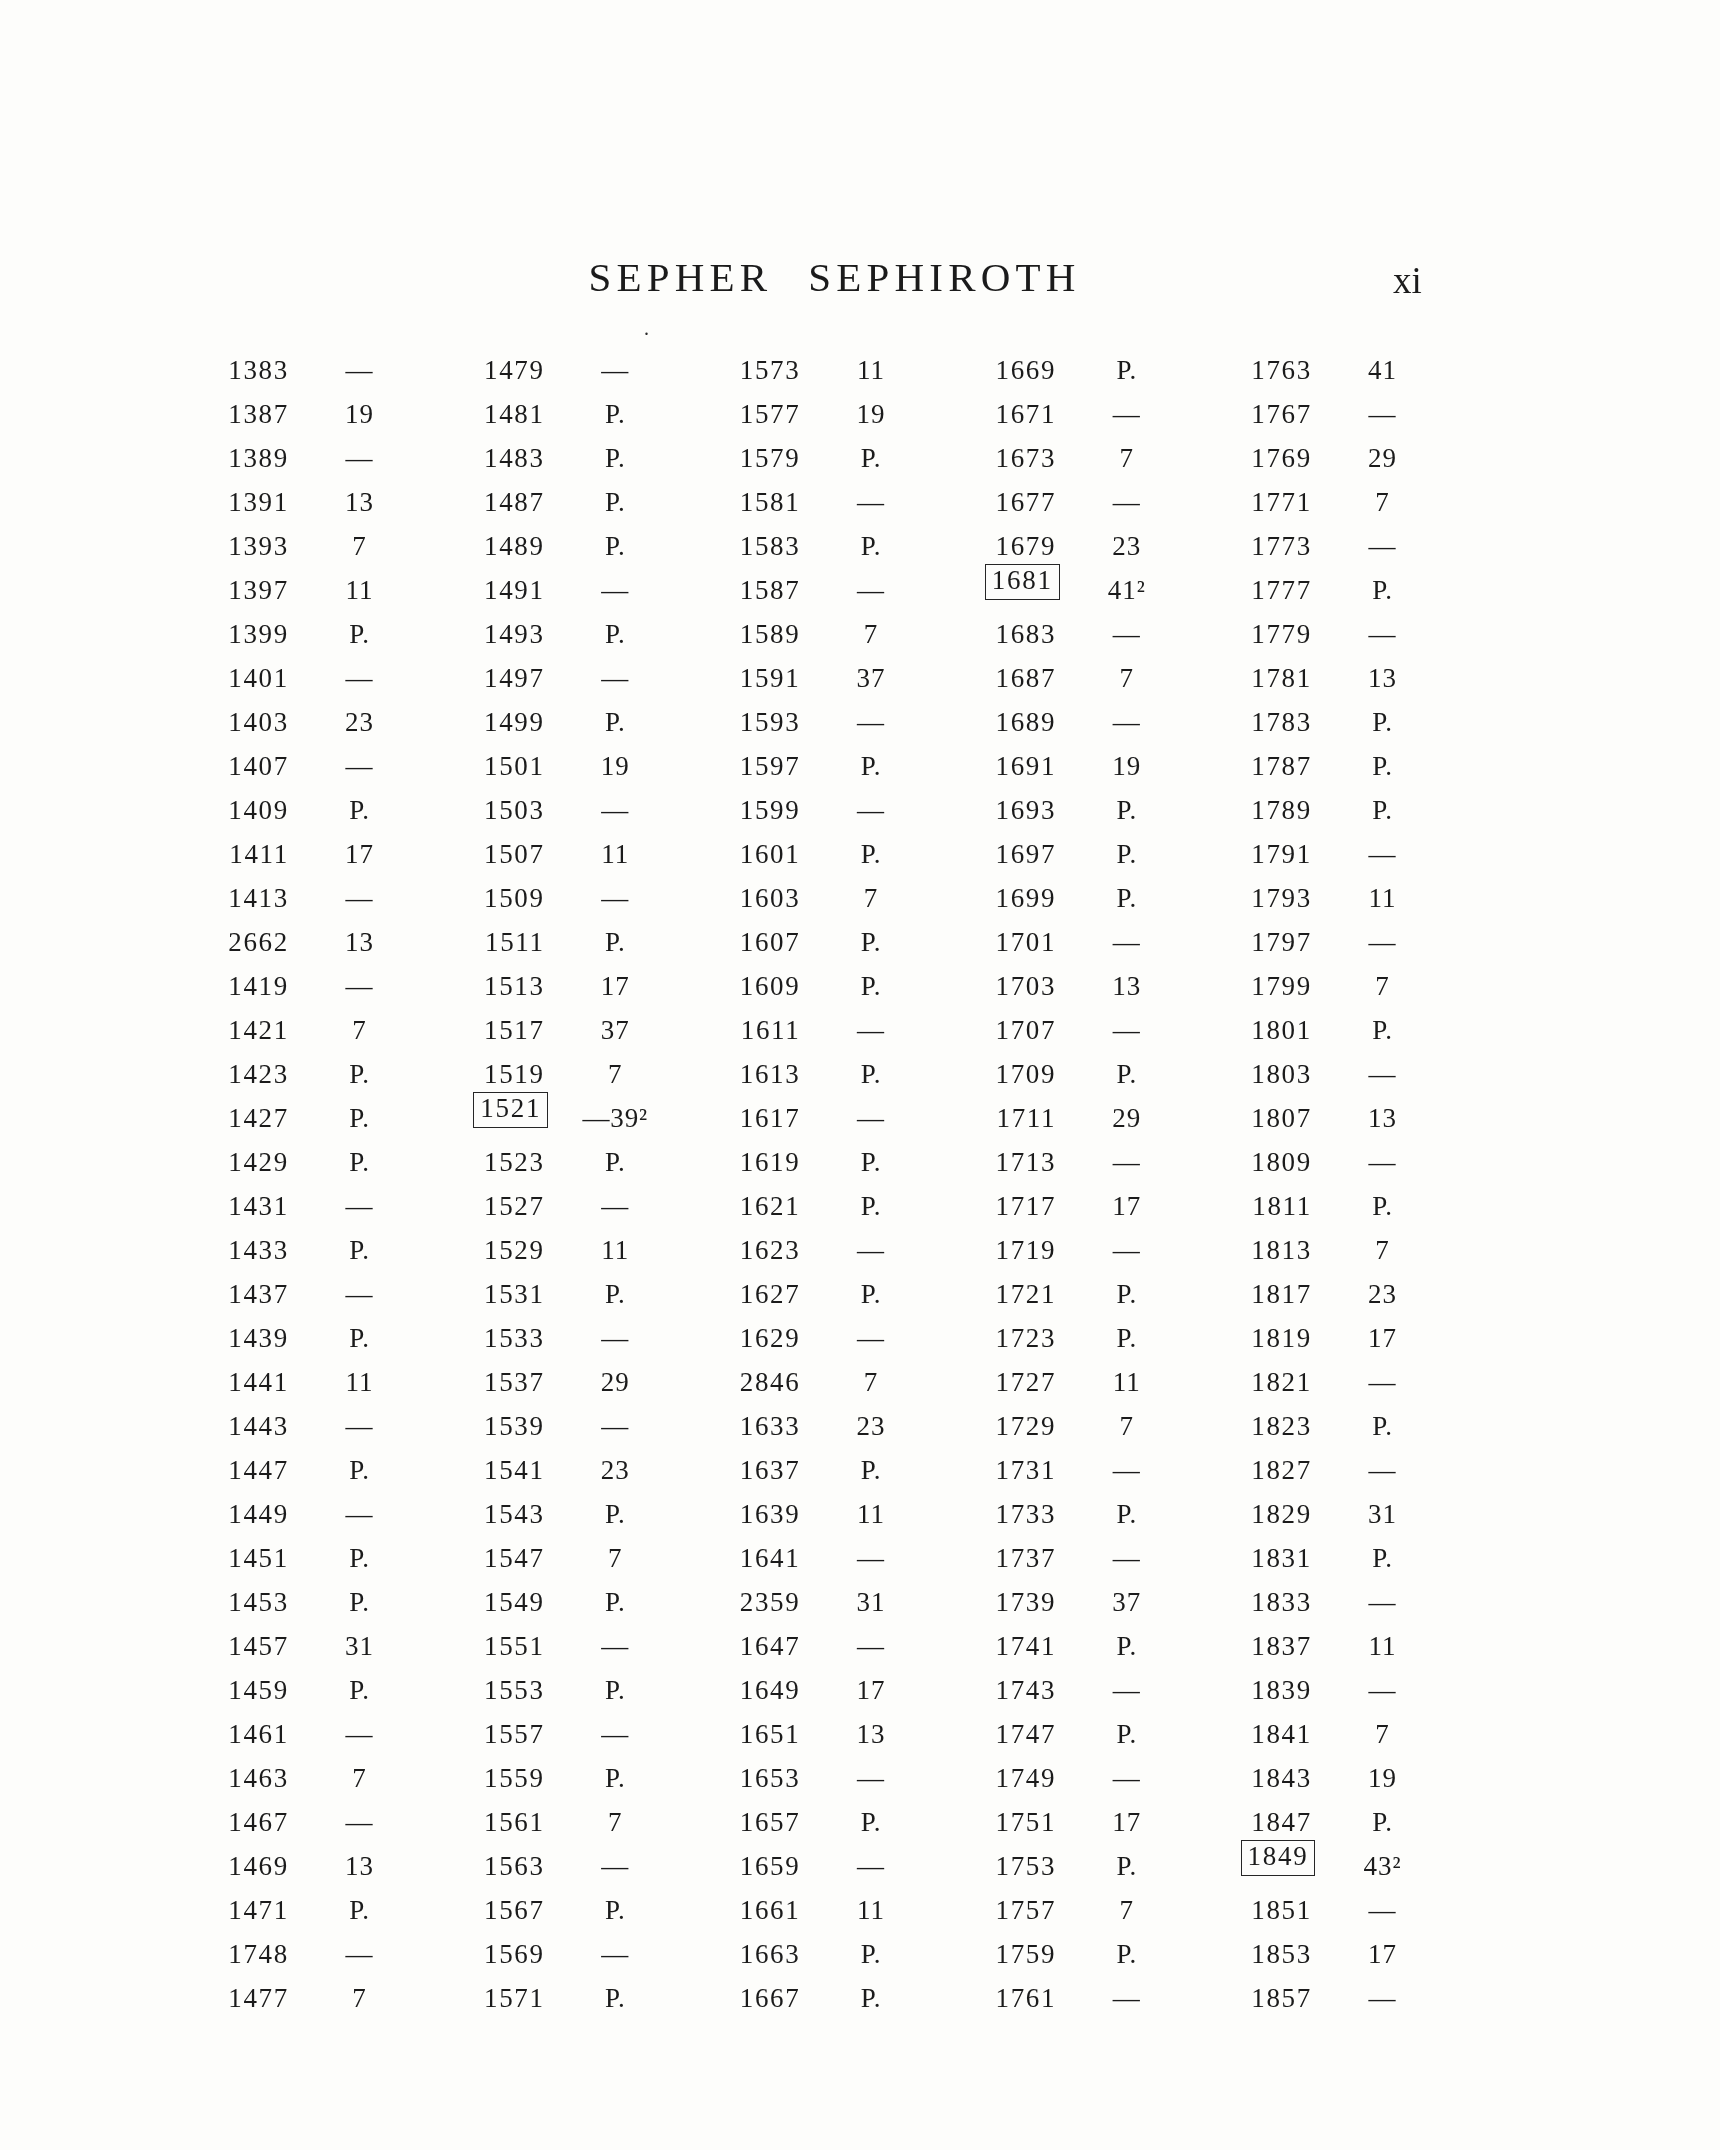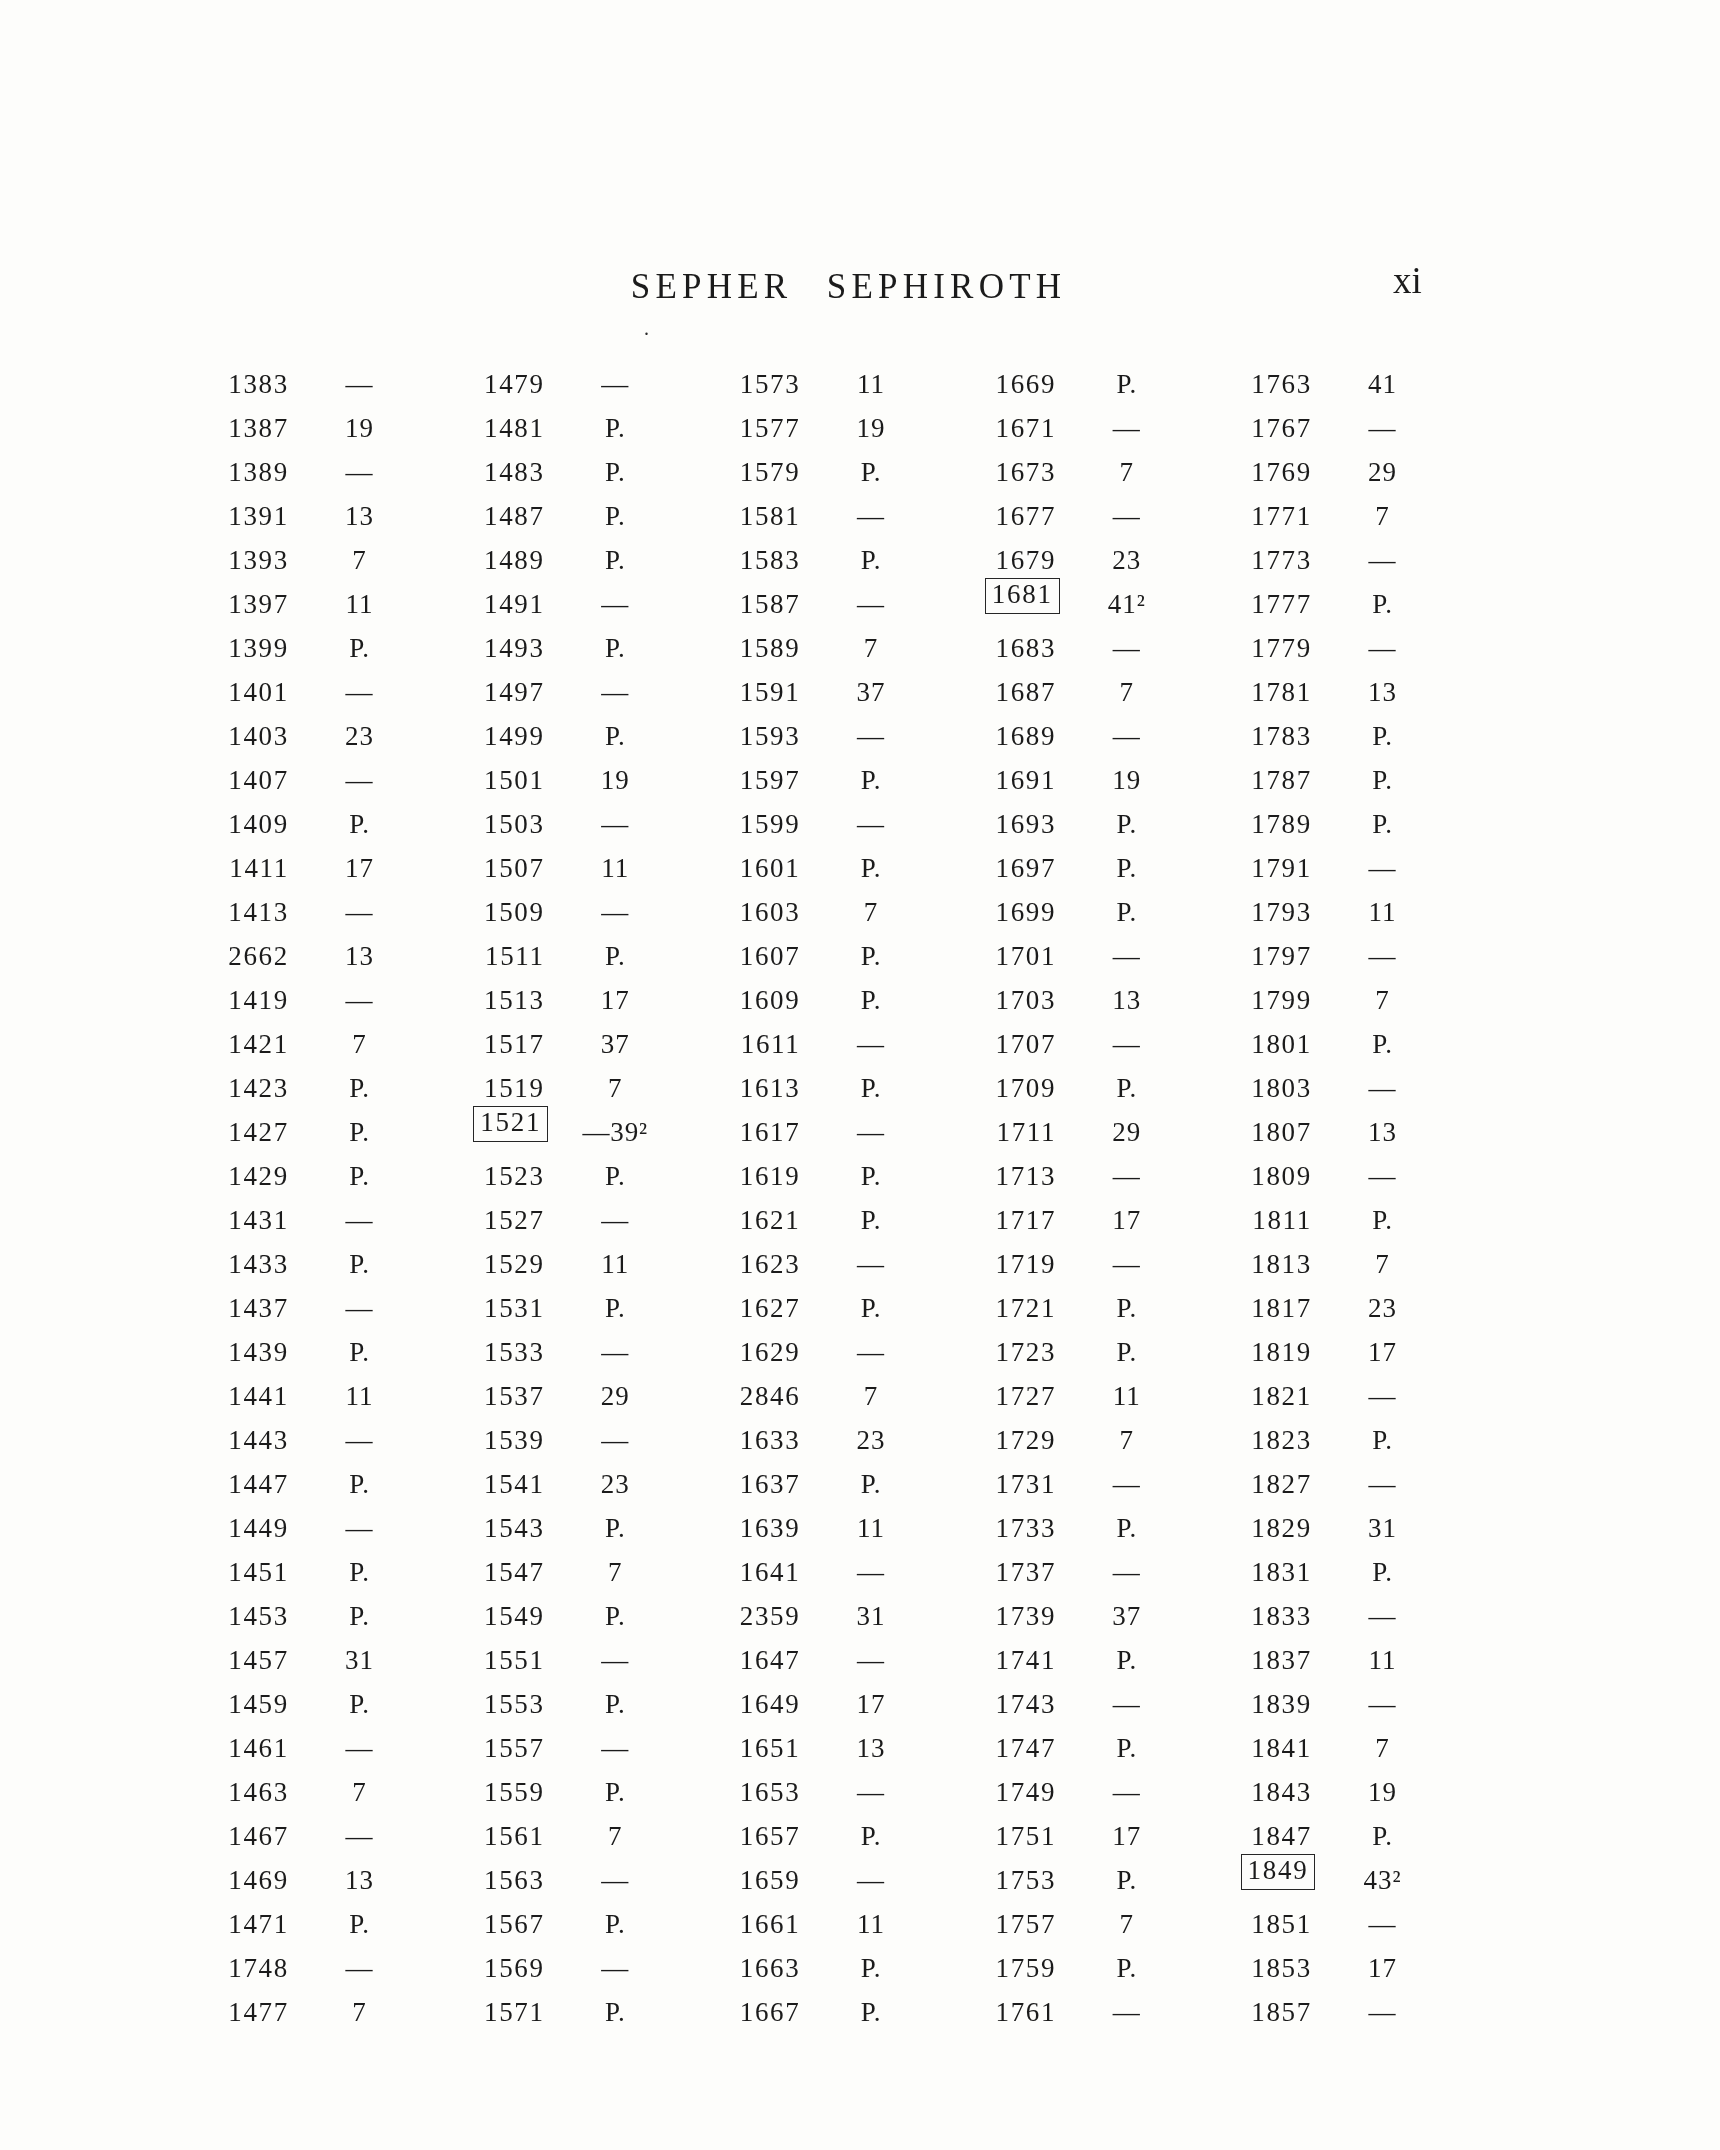--- a/index.html
+++ b/index.html
@@ -11,43 +11,43 @@
     position: relative;
     font-family: "Liberation Serif", serif;
     color: #1b1b1b;
     overflow: hidden;
   }
   .page-title {
     position: absolute;
     top: 253px;
     left: calc(50% - 26px);
     transform: translateX(-50%);
-    margin: 14px;
-    font-size: 35px;
+    margin: 0;
+    font-size: 41px;
     font-weight: 400;
     letter-spacing: 5.2px;
     word-spacing: 20.6px;
     white-space: nowrap;
   }
   .folio {
     position: absolute;
     top: 259px;
     left: 1393px;
     font-size: 37px;
   }
   .ink-dot {
     position: absolute;
     top: 317px;
     left: 644px;
     font-size: 20px;
     color: #2a2a2a;
   }
   .factor-table {
     position: absolute;
-    top: 362px;
+    top: 348px;
     left: 194px;
     width: 1241px;
     display: flex;
     justify-content: space-between;
   }
   .col {
     display: grid;
     grid-template-columns: 95px 105px;
     column-gap: 18px;
     grid-auto-rows: 44px;

